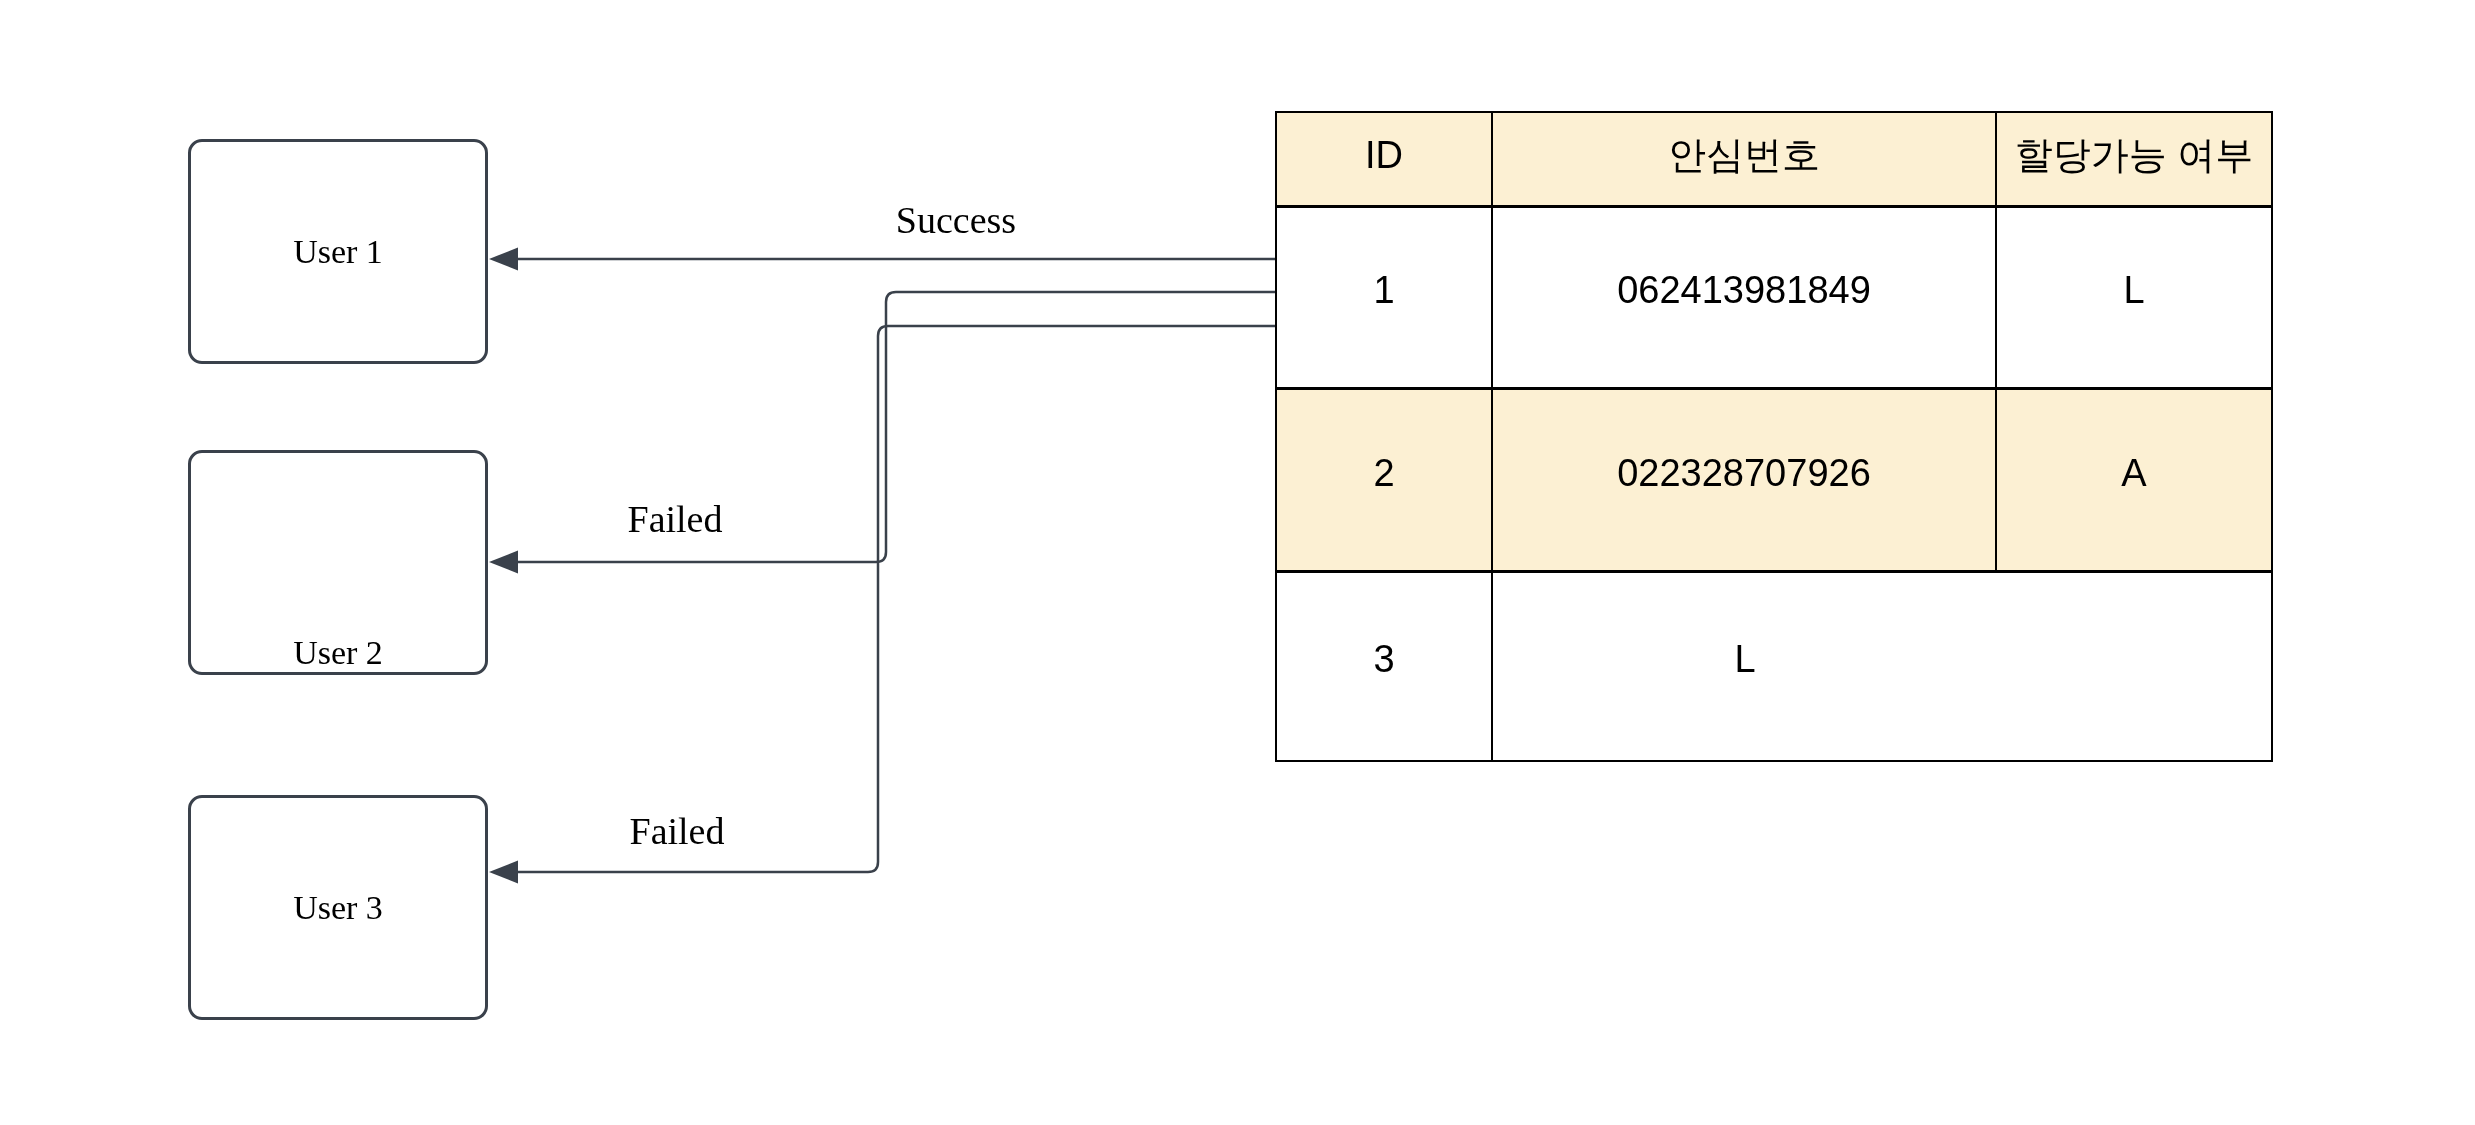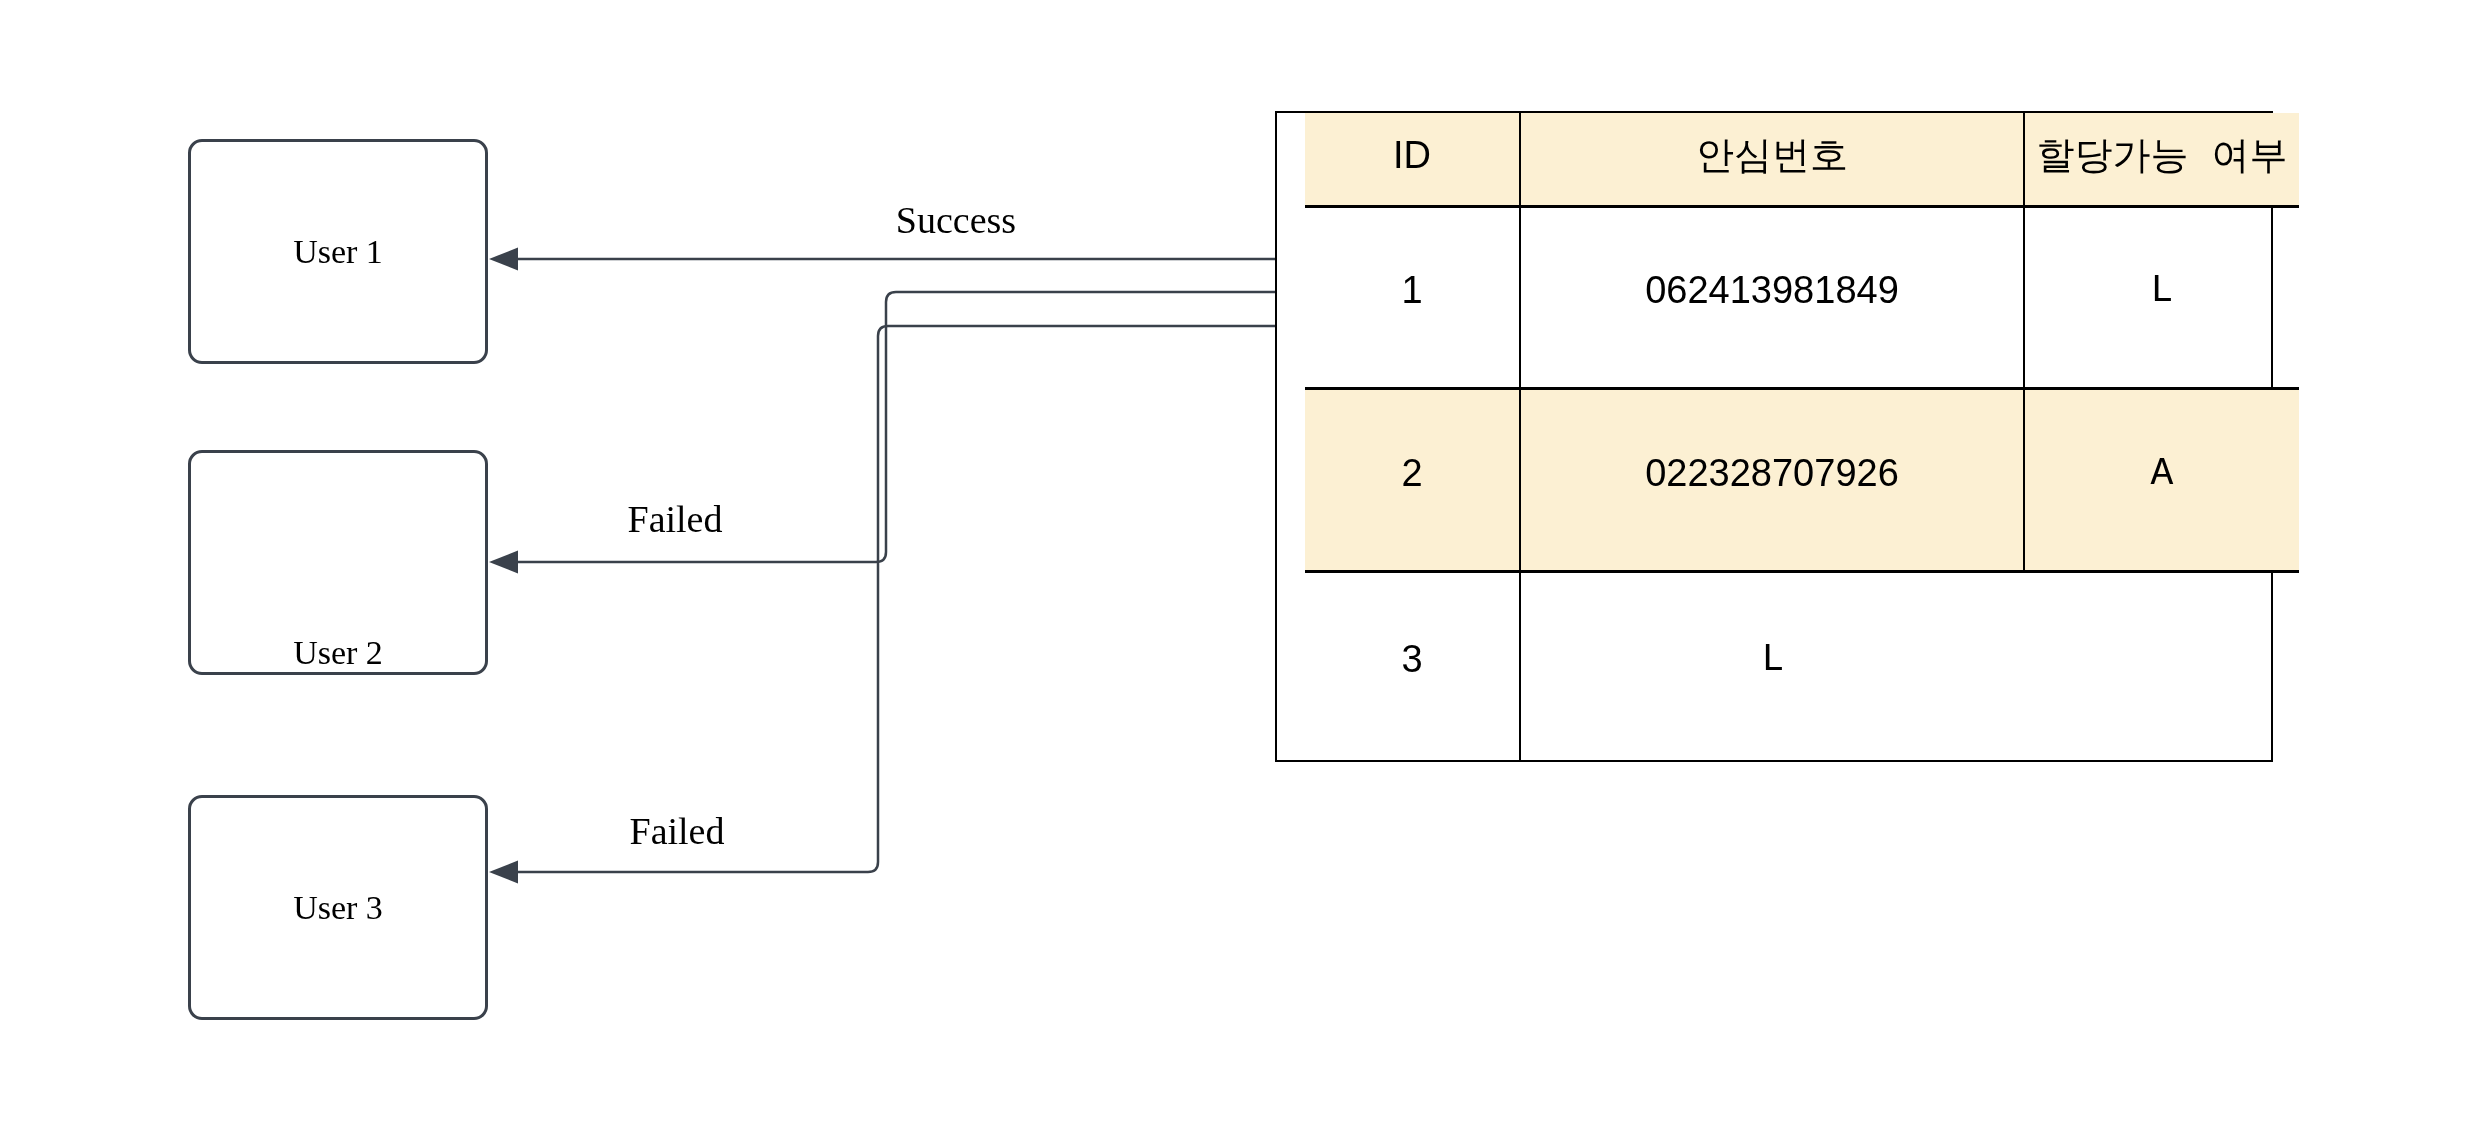--- a/index.html
+++ b/index.html
@@ -74,34 +74,33 @@
     left: 1275px;
     top: 111px;
     width: 998px;
     height: 651px;
     box-sizing: border-box;
     border: 2px solid #000000;
     display: grid;
     grid-template-columns: 216px 504px 274px;
     grid-template-rows: 95px 182px 183px 187px;
     background: #ffffff;
-    padding-left: 28px;
   }
   .cell {
     box-sizing: border-box;
     display: flex;
     align-items: center;
     justify-content: center;
     font-size: 38px;
     color: #000000;
     border-right: 2px solid #000000;
     border-bottom: 3px solid #000000;
     padding-bottom: 14px;
   }
-  .cell.last-col { border-right: none; font-family: Liberation Mono, monospace; }
+  .cell.last-col { border-right: none; }
   .cell.last-row { border-bottom: none; }
   .cell.header { padding-bottom: 8px; }
   .beige { background: #FCF0D3; }
 </style>
 </head>
 <body>
 
 <div id="page">
 
   <svg id="connector-layer" viewBox="0 0 2475 1125" xmlns="http://www.w3.org/2000/svg">

